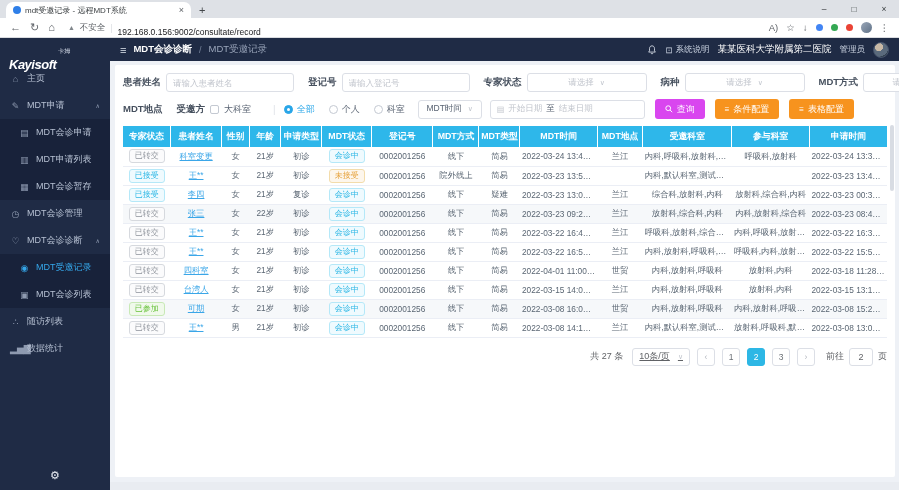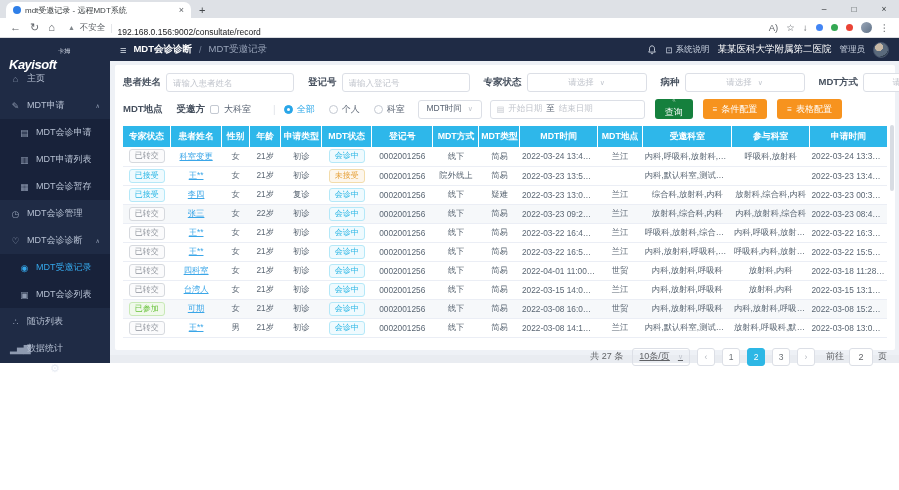--- a/index.html
+++ b/index.html
@@ -1,19 +1,19 @@
 <!DOCTYPE html>
 <html><head>
 <meta charset="utf-8">
 <style>
   * { box-sizing: border-box; margin: 0; padding: 0; }
   html,body { width:899px; height:490px; overflow:hidden; }
   body { font-family:"Liberation Sans", sans-serif; background:#fff; }
 
-  .browser { width:899px; height:363px; display:flex; flex-direction:column; }
+  .browser { width:899px; height:490px; display:flex; flex-direction:column; }
 
   
   .tabstrip { height:18px; background:#dee1e6; display:flex; align-items:flex-end; padding-left:6px; flex:none; }
   .tab { height:16px; width:185px; background:#fff; border-radius:7px 7px 0 0; display:flex; align-items:center; gap:4px; padding:0 7px; font-size:8px; color:#3c4043; }
   .favicon { width:8px; height:8px; border-radius:50%; background:#2f7fe8; flex:none; }
   .tab-title { flex:1; overflow:hidden; white-space:nowrap; text-overflow:ellipsis; }
   .tab-close { color:#5f6368; font-size:9px; cursor:default; }
   .newtab { font-size:11px; color:#44474a; margin:0 0 2px 8px; }
   .win-controls { margin-left:auto; display:flex; align-items:center; height:100%; }
   .win-controls span { width:30px; text-align:center; font-size:8.5px; color:#3c4043; line-height:18px; }
@@ -76,21 +76,21 @@
   .chk-label, .radio-label { font-size:9px; color:#5a6473; }
   .vsep { color:#e0e3e9; margin:0 8px; font-size:10px; }
   .radio { width:9px; height:9px; border:1px solid #c4c9d2; border-radius:50%; background:#fff; position:relative; }
   .radio.on { border-color:#29a6e8; background:#29a6e8; }
   .radio.on::after { content:""; position:absolute; left:2.5px; top:2.5px; width:3px; height:3px; border-radius:50%; background:#fff; }
   .radio-item { display:flex; align-items:center; gap:4px; margin-right:9px; }
   .radio-item.on .radio-label { color:#29a6e8; }
   .daterange { width:155px; gap:4px; }
   .cal-ico { color:#c0c4cc; font-size:8px; }
   .btn { height:20px; border:none; border-radius:3px; color:#fff; font-size:9px; display:inline-flex; align-items:center; gap:4px; padding:0 10px; margin-left:10px; cursor:default; font-family:inherit; }
-  .btn-search { background:#15803d;flex-direction:column; }
+  .btn-search { background:#d946ef; }
   .btn-orange { background:#f7931e; }
   .btn .b-ico { font-size:8px; }
 
   
   table { width:100%; border-collapse:collapse; table-layout:fixed; }
   thead th { background:#2eb7ea; color:#fff; font-size:8.8px; font-weight:bold; height:21px; border-right:1px solid rgba(255,255,255,.4); overflow:hidden; white-space:nowrap; }
   thead th:last-child { border-right:none; }
   tbody td { height:19px; text-align:center; font-size:8.3px; color:#5a6673; border-bottom:1px solid #ebeef5; overflow:hidden; white-space:nowrap; text-overflow:ellipsis; padding:0 2px; }
   tbody tr:nth-child(4), tbody tr:nth-child(9) { background:#f6f8fa; }
   .tag { display:inline-block; padding:1px 5px; border:1px solid; border-radius:3px; font-size:8px; line-height:10px; }

